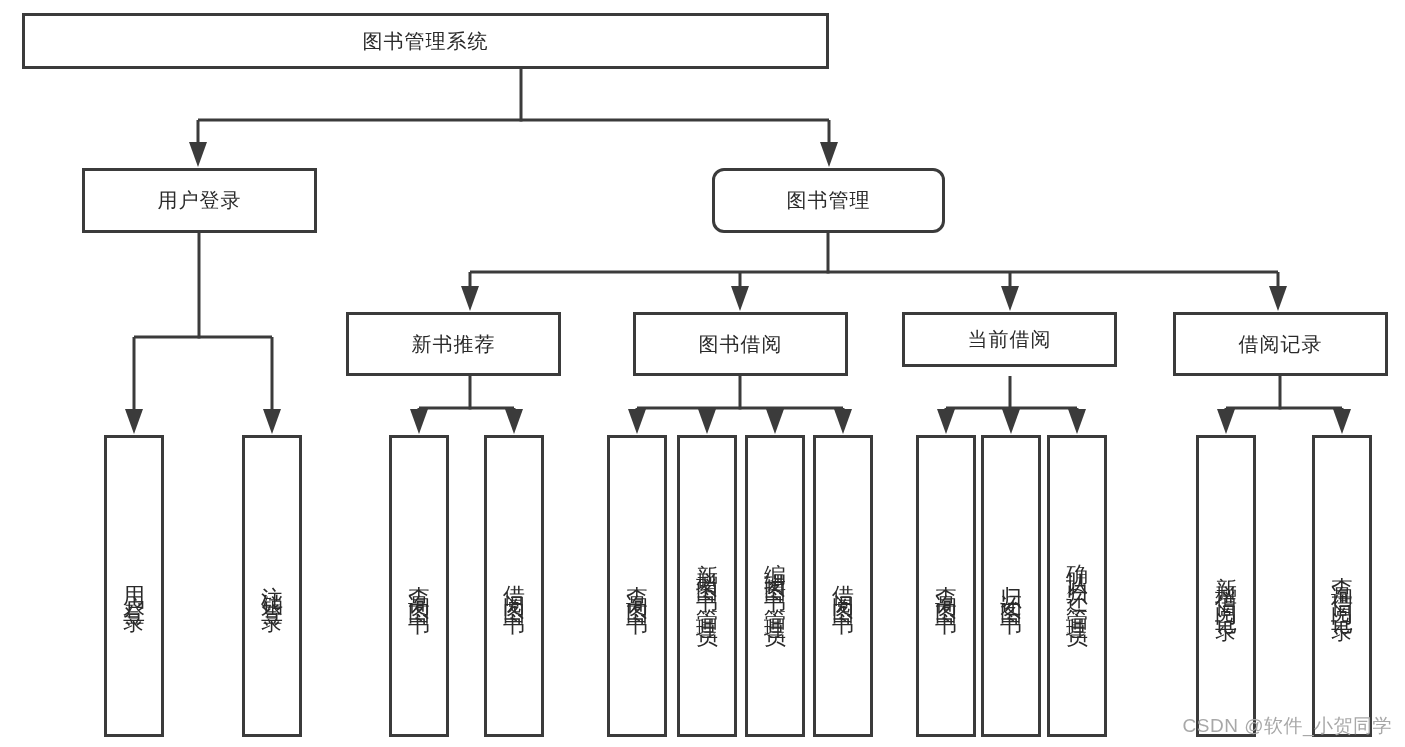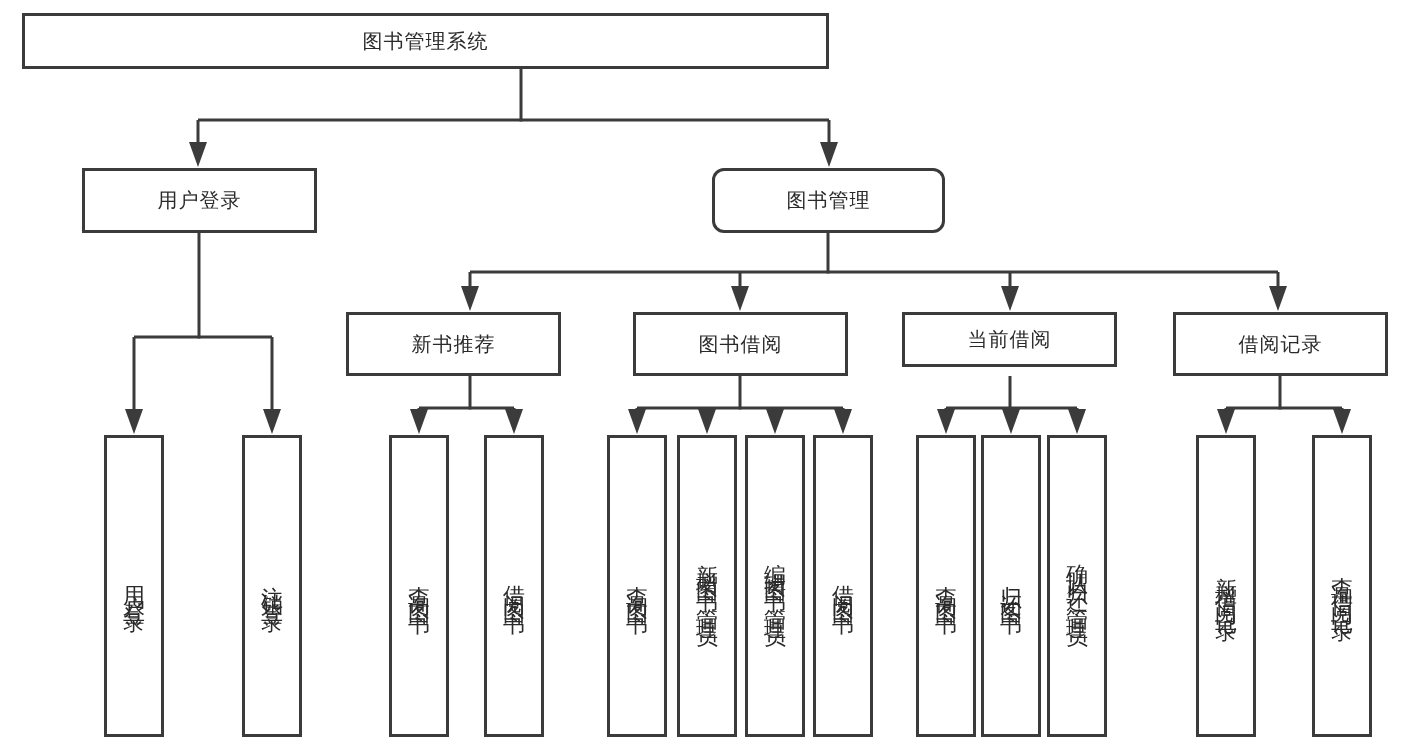--- a/index.html
+++ b/index.html
@@ -219,14 +219,15 @@
     <span class="vtext">确认归还（管理员）</span>
   </div>
 
   <div class="vbox" style="left:1196px;">
     <span class="vtext">新增借阅记录</span>
   </div>
   <div class="vbox" style="left:1312px;">
     <span class="vtext">查询借阅记录</span>
   </div>
 
+  <div class="watermark">CSDN @软件_小贺同学</div>
 
 </div>
 
 </body></html>

